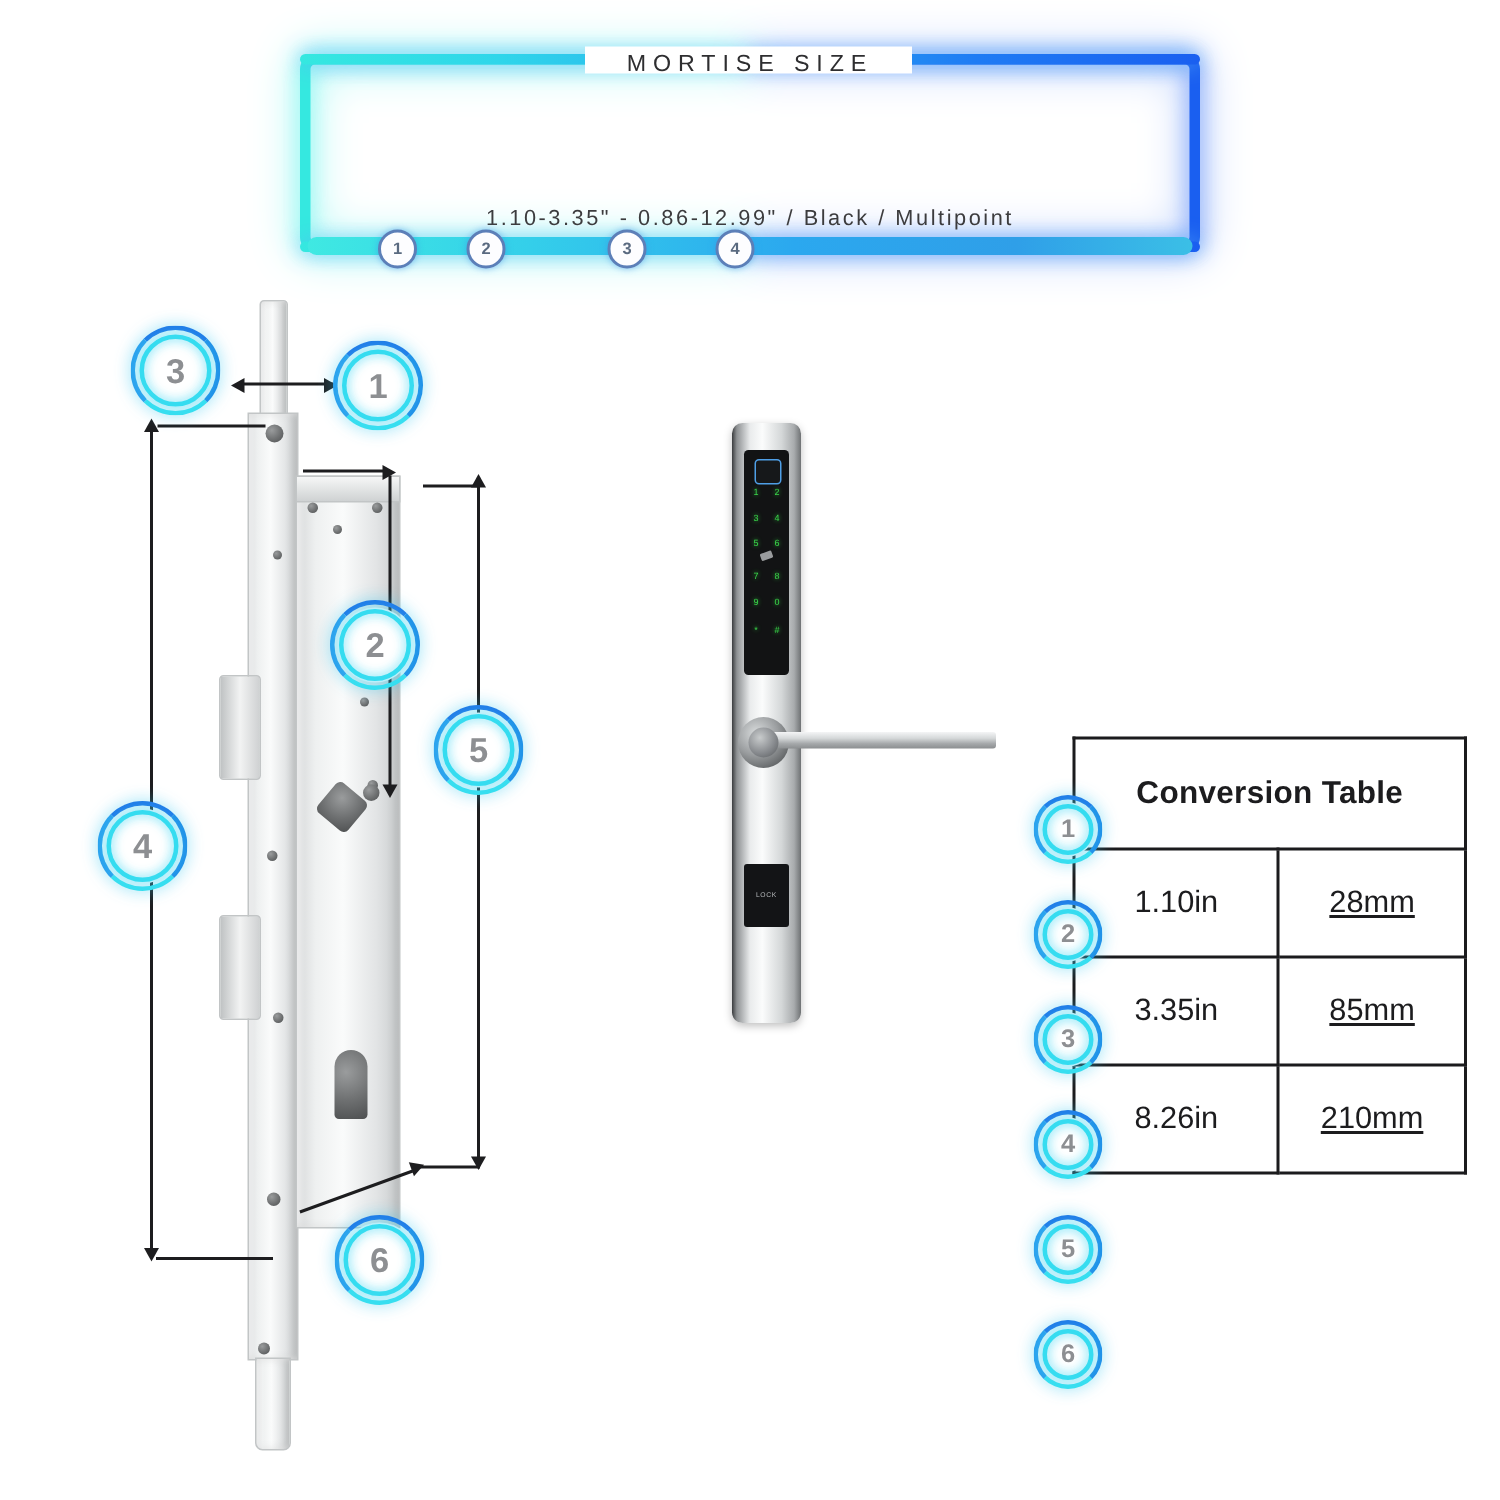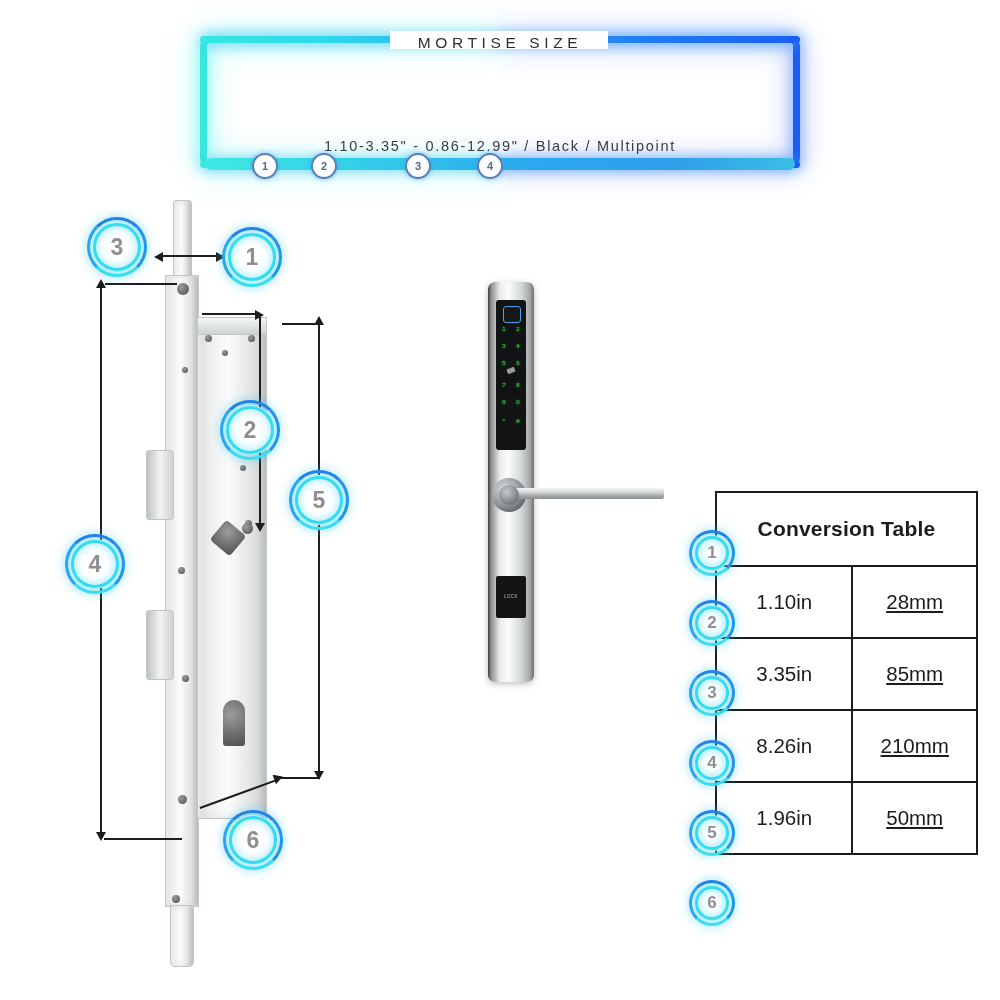--- a/index.html
+++ b/index.html
@@ -476,24 +476,20 @@
       <td class="col-mm">28mm</td>
     </tr>
     <tr>
       <td class="col-in">3.35in</td>
       <td class="col-mm">85mm</td>
     </tr>
     <tr>
       <td class="col-in">8.26in</td>
       <td class="col-mm">210mm</td>
     </tr>
-    <tr>
-      <td class="col-in">1.96in</td>
-      <td class="col-mm">50mm</td>
-    </tr>
   </tbody>
 </table>
 
 <div class="badge row-badge" style="top:535px;">
   <div class="badge-inner-ring"></div>
     <span>1</span>
 </div>
 <div class="badge row-badge" style="top:605px;">
   <div class="badge-inner-ring"></div>
     <span>2</span>

